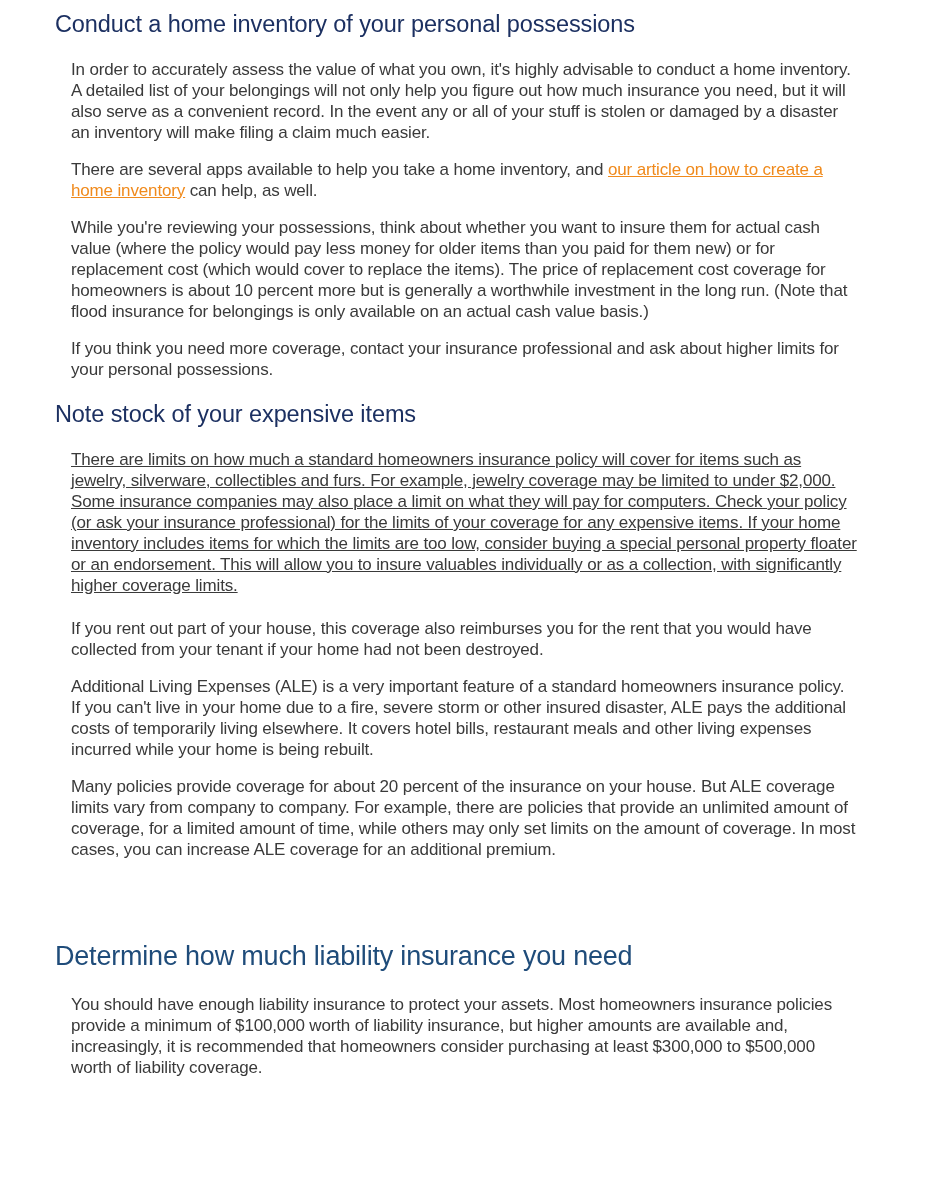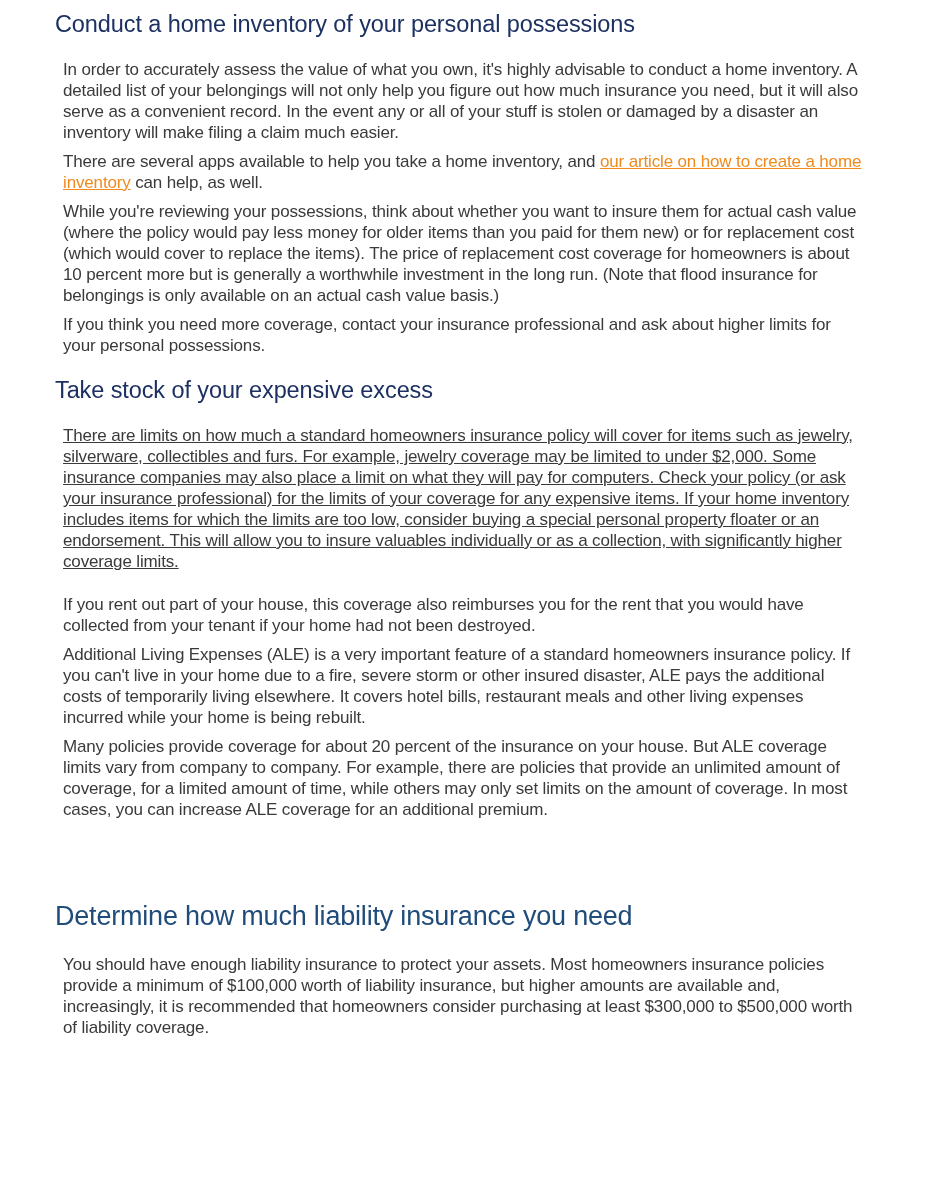--- a/index.html
+++ b/index.html
@@ -11,21 +11,21 @@
   .page { position: relative; padding: 0 54px 0 55px; }
   h2.bold-heading {
     margin: 0; font-size: 23.5px; font-weight: normal; color: #1c3061;
     line-height: 28px; letter-spacing: -0.1px;
   }
   h2.light-heading {
     margin: 0; font-size: 27px; font-weight: normal; color: #1f4c7a;
     line-height: 32px; letter-spacing: -0.2px;
   }
   p {
-    margin: 8px; font-size: 17px; line-height: 21px; color: #3a3a3a;
+    margin: 16px; font-size: 17px; line-height: 21px; color: #3a3a3a;
     letter-spacing: -0.15px;
   }
   a.inline-link { color: #f08a1c; text-decoration: underline; }
   #s1 .h { padding-top: 10px; }
   #s1 .body { margin-top: 21px; }
   #s2 .h { margin-top: 20px; }
   #s2 .body { margin-top: 21px; text-decoration: underline; }
   #s3 .h { margin-top: 53px; }
   #s3 .body { margin-top: 22px; }
   #s4 .h { margin-top: 80px; }
@@ -43,21 +43,21 @@
     <div class="body">
       <p>In order to accurately assess the value of what you own, it's highly advisable to conduct a home inventory. A detailed list of your belongings will not only help you figure out how much insurance you need, but it will also serve as a convenient record. In the event any or all of your stuff is stolen or damaged by a disaster an inventory will make filing a claim much easier.</p>
       <p><span>There are several apps available to help you take a home inventory, and </span><a class="inline-link" href="#">our article on how to create a home inventory</a><span> can help, as well.</span></p>
       <p>While you're reviewing your possessions, think about whether you want to insure them for actual cash value (where the policy would pay less money for older items than you paid for them new) or for replacement cost (which would cover to replace the items). The price of replacement cost coverage for homeowners is about 10 percent more but is generally a worthwhile investment in the long run. (Note that flood insurance for belongings is only available on an actual cash value basis.)</p>
       <p>If you think you need more coverage, contact your insurance professional and ask about higher limits for your personal possessions.</p>
     </div>
   </section>
 
   <section id="s2">
     <div class="h">
-      <h2 class="bold-heading">Take stock of your expensive excess</h2>
+      <h2 class="bold-heading">Note stock of your expensive items</h2>
     </div>
     <div class="body">
       <p>There are limits on how much a standard homeowners insurance policy will cover for items such as jewelry, silverware, collectibles and furs. For example, jewelry coverage may be limited to under $2,000. Some insurance companies may also place a limit on what they will pay for computers. Check your policy (or ask your insurance professional) for the limits of your coverage for any expensive items. If your home inventory includes items for which the limits are too low, consider buying a special personal property floater or an endorsement. This will allow you to insure valuables individually or as a collection, with significantly higher coverage limits.</p>
     </div>
   </section>
 
   <section id="s3">
     <div class="body">
       <p>If you rent out part of your house, this coverage also reimburses you for the rent that you would have collected from your tenant if your home had not been destroyed.</p>
       <p>Additional Living Expenses (ALE) is a very important feature of a standard homeowners insurance policy. If you can't live in your home due to a fire, severe storm or other insured disaster, ALE pays the additional costs of temporarily living elsewhere. It covers hotel bills, restaurant meals and other living expenses incurred while your home is being rebuilt.</p>

